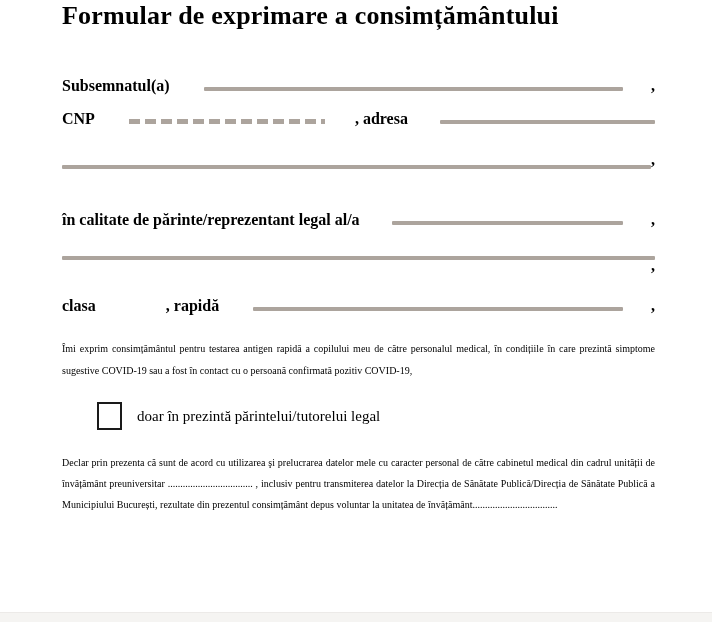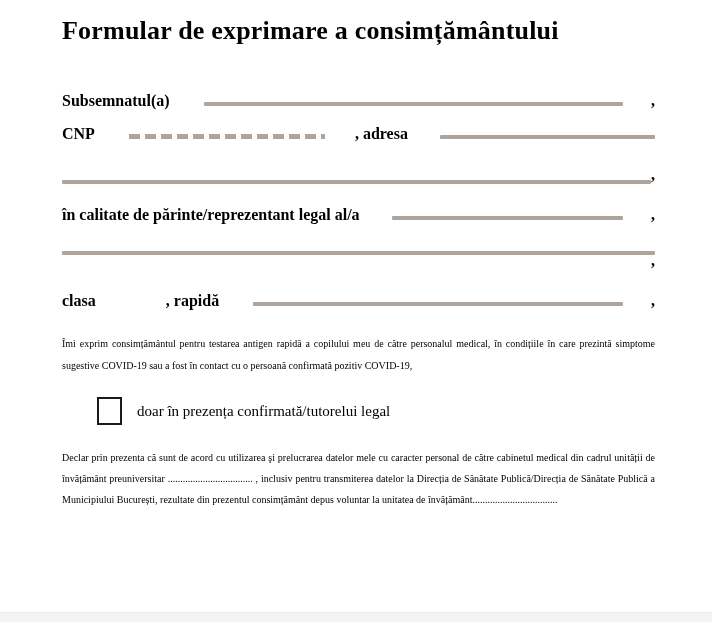--- a/index.html
+++ b/index.html
@@ -5,21 +5,21 @@
   html,body{margin:0;padding:0;}
   body{
     width:712px;height:622px;background:#ffffff;
     font-family:"Liberation Serif","DejaVu Serif",serif;
     color:#000;
   }
   .page{position:relative;width:712px;height:622px;overflow:hidden;background:#ffffff;}
   .content{padding:0 57px 0 62px;}
 
   .doc-title{
-    margin:0;padding-top:15px;
+    margin:0;
     font-size:26px;font-weight:bold;line-height:1.25;
     letter-spacing:.2px;
   }
 
   .row{display:flex;align-items:center;font-size:16px;font-weight:bold;line-height:21px;gap:24px;}
   .fill{
     flex:1;height:4px;background:#aca49d;
     align-self:flex-end;margin-bottom:5px;border-radius:1px;
   }
   .fill.fixed{flex:0 0 auto;}
@@ -28,21 +28,21 @@
     background:repeating-linear-gradient(90deg,#aca49d 0 11px,transparent 11px 16px);
   }
   .line-only{display:block;height:4px;background:#aca49d;border-radius:1px;}
   .comma-after{font-weight:bold;font-size:16px;}
   .comma-below{display:block;text-align:right;font-weight:bold;font-size:16px;line-height:10px;margin:1px 0 0 0;}
 
   .row-subsemnatul{margin-top:42px;}
   .row-cnp{margin-top:12px;}
   .line-row-1{margin-top:22px;display:flex;align-items:flex-end;}
   .line-row-1 .line-only{flex:1;}
-  .row-calitate{margin-top:20px;}
+  .row-calitate{margin-top:40px;}
   .line-row-2{margin-top:26px;}
   .row-clasa{margin-top:24px;}
 
   .para{
     font-size:10px;line-height:22px;text-align:justify;
     margin:22px 0 0 0;font-weight:normal;
   }
   .para.decl{line-height:21px;}
 
   .cb-row{display:flex;align-items:center;margin:20px 0 0 35px;font-size:15px;}
@@ -104,21 +104,21 @@
       <span class="fill fixed fill-clasa mr6"></span>
       <span>, rapidă</span>
       <span class="fill ml10 mr4"></span>
       <span class="comma-after">,</span>
     </div>
 
     <p class="para">Îmi exprim consimțământul pentru testarea antigen rapidă a copilului meu de către personalul medical, în condițiile în care prezintă simptome sugestive COVID-19 sau a fost în contact cu o persoană confirmată pozitiv COVID-19,</p>
 
     <div class="cb-row">
       <span class="cb-box"></span>
-      <span class="cb-label">doar în prezența confirmată/tutorelui legal</span>
+      <span class="cb-label">doar în prezintă părintelui/tutorelui legal</span>
     </div>
 
 
     <p class="para decl">Declar prin prezenta că sunt de acord cu utilizarea şi prelucrarea datelor mele cu caracter personal de către cabinetul medical din cadrul unității de învățământ preuniversitar .................................. , inclusiv pentru transmiterea datelor la Direcția de Sănătate Publică/Direcția de Sănătate Publică a Municipiului București, rezultate din prezentul consimțământ depus voluntar la unitatea de învățământ..................................</p>
 
   </div>
 
   <div class="page-edge"></div>
 </div>
 

